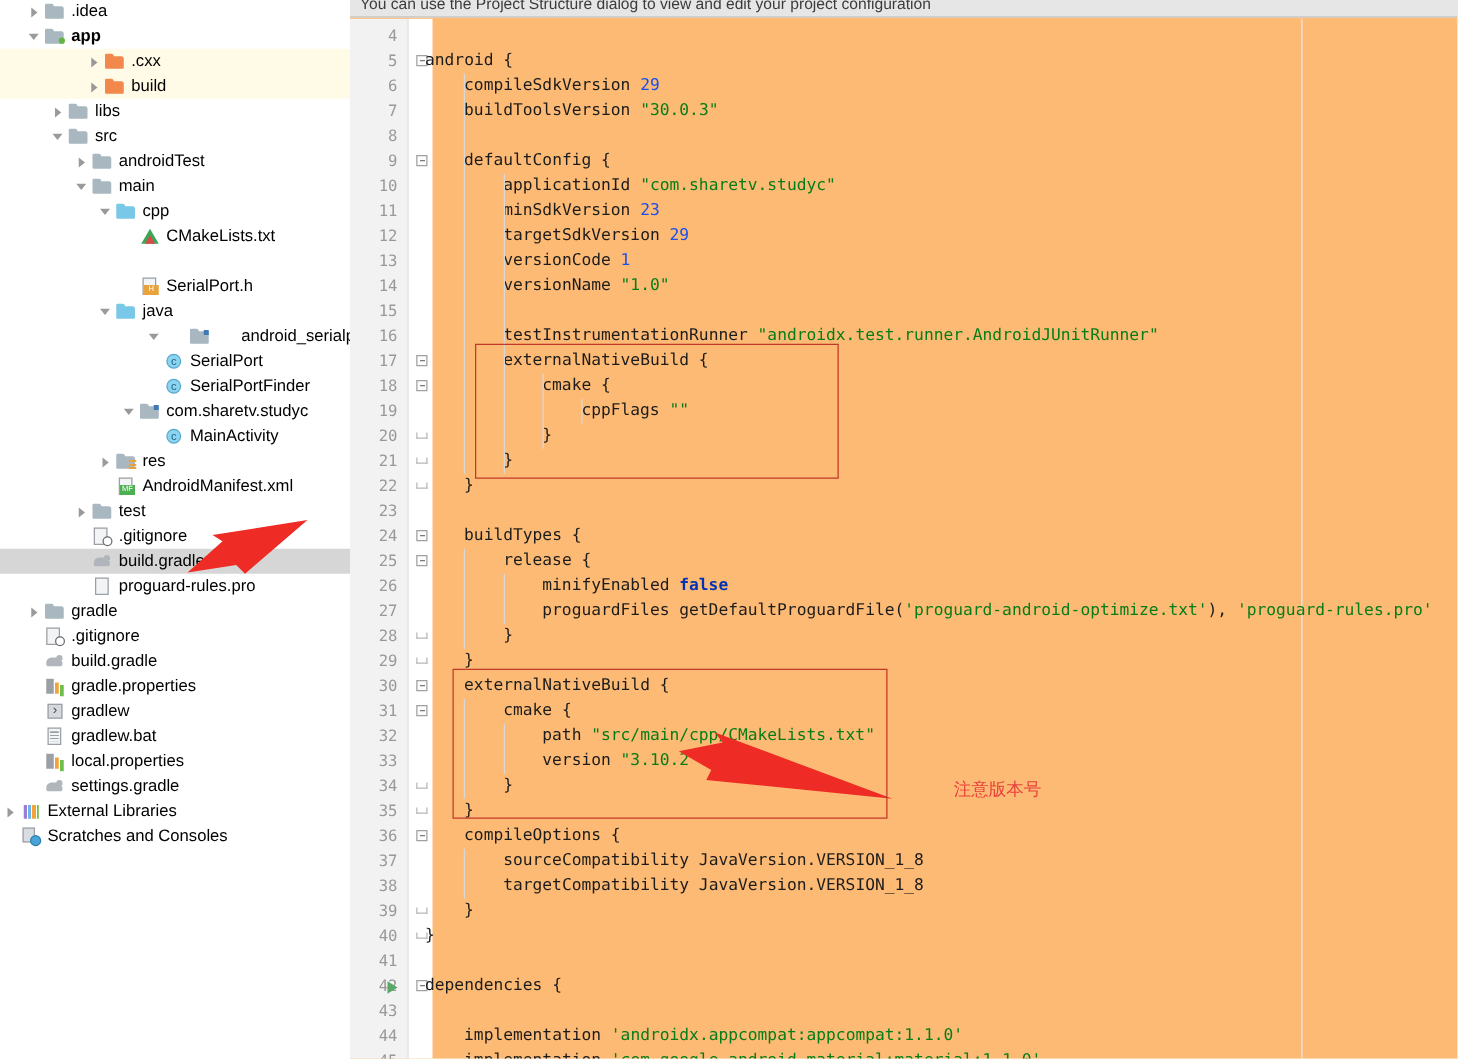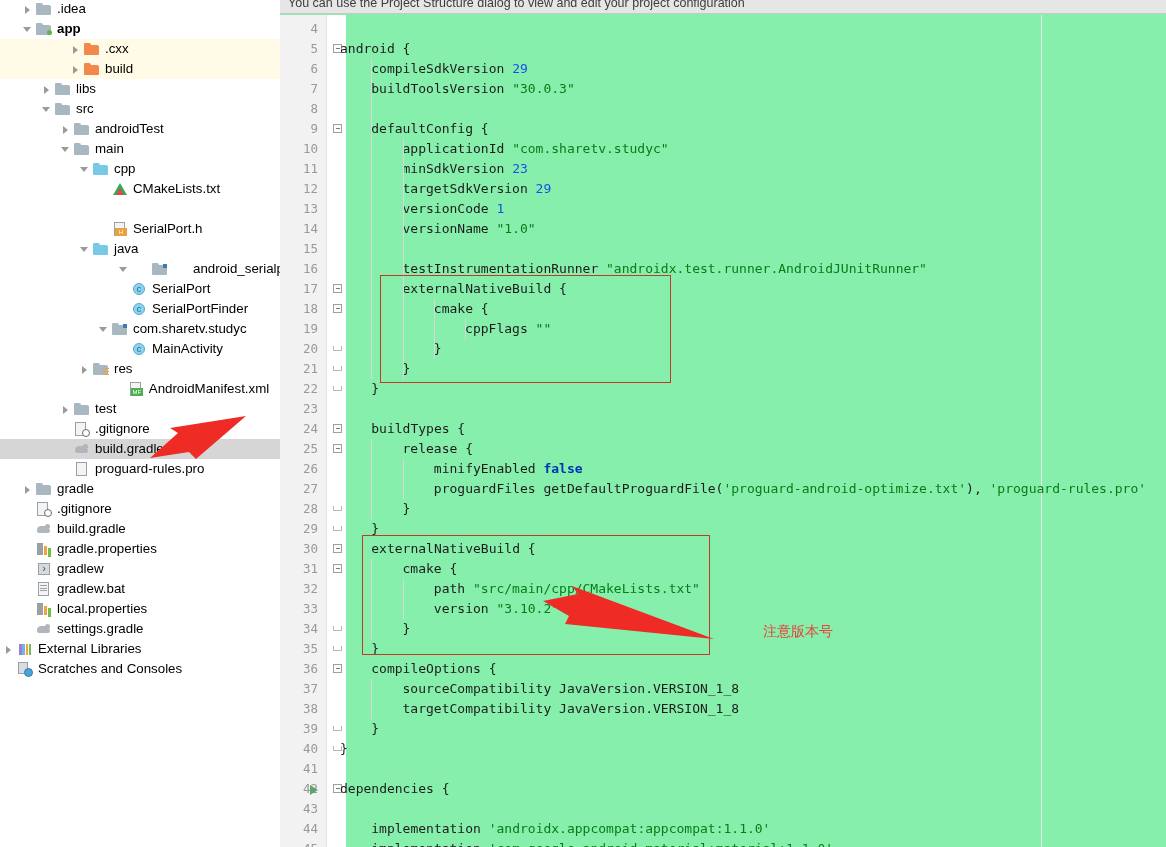--- a/index.html
+++ b/index.html
@@ -292,21 +292,21 @@
   }
 
   .tree-label { padding-left: 0px; }
   .tree-label.bold { font-weight: bold; }
 
   
   #editor-pane {
     position: absolute;
     left: 280px; top: 0;
     width: 886px; height: 847px;
-    background: #86efac;
+    background: #fdba74;
   }
   #notification-bar {
     position: absolute;
     left: 0; top: 0;
     width: 886px; height: 14px;
     background: #e6e6e6;
     border-bottom: 1px solid #c8c8c8;
     box-sizing: border-box;
     overflow: hidden;
   }
@@ -547,21 +547,21 @@
         <span class="tree-label">MainActivity</span>
       </div>
       <div class="tree-row" style="position: absolute; left: 0px; width: 280px; top: 359px;">
         <span style="display: inline-block; flex: 0 0 auto; width: 79px;"></span>
         <span class="twisty collapsed"></span>
         <span class="ico folder">
           <span class="ico-reslines"></span>
         </span>
         <span class="tree-label">res</span>
       </div>
-      <div class="tree-row" style="position: absolute; left: 12px; width: 280px; top: 379px; justify-content: center;">
+      <div class="tree-row" style="position: absolute; left: 0px; width: 280px; top: 379px;">
         <span style="display: inline-block; flex: 0 0 auto; width: 79px;"></span>
         <span class="twisty none"></span>
         <span class="ico file">
           <span class="ico-tag tag-mf">MF</span>
         </span>
         <span class="tree-label">AndroidManifest.xml</span>
       </div>
       <div class="tree-row" style="position: absolute; left: 0px; width: 280px; top: 399px;">
         <span style="display: inline-block; flex: 0 0 auto; width: 60px;"></span>
         <span class="twisty collapsed"></span>

